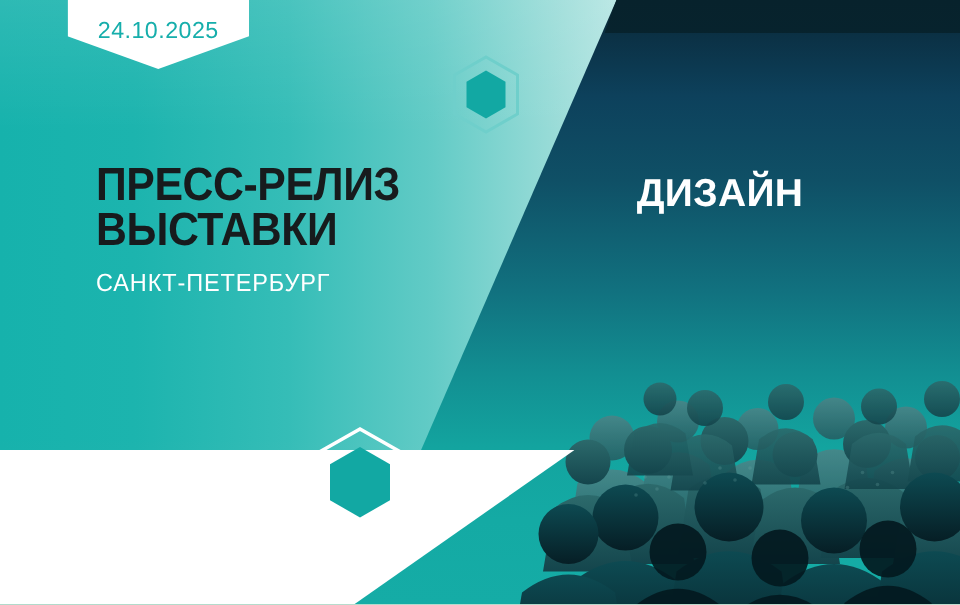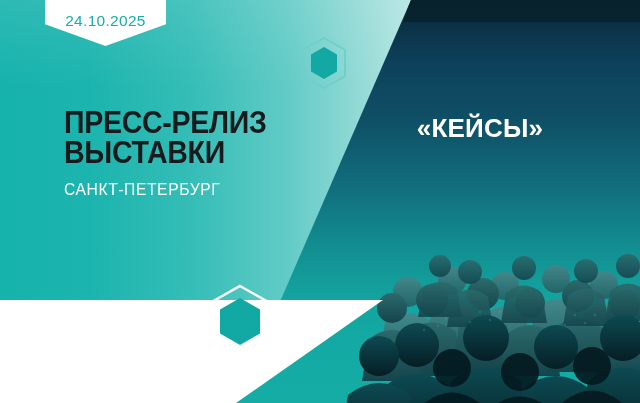--- a/index.html
+++ b/index.html
@@ -303,16 +303,16 @@
 
   <div class="left-text">
     <h1 class="headline">
       <span class="l1">ПРЕСС-РЕЛИЗ</span>
       <span class="l2">ВЫСТАВКИ</span>
     </h1>
     <p class="sub">САНКТ-ПЕТЕРБУРГ</p>
   </div>
 
   <div class="right-text">
-    <span class="right-line">«КЕЙСЫ»</span>
+    <span class="right-line">ДИЗАЙН</span>
   </div>
 
 </div>
 
 </body></html>

